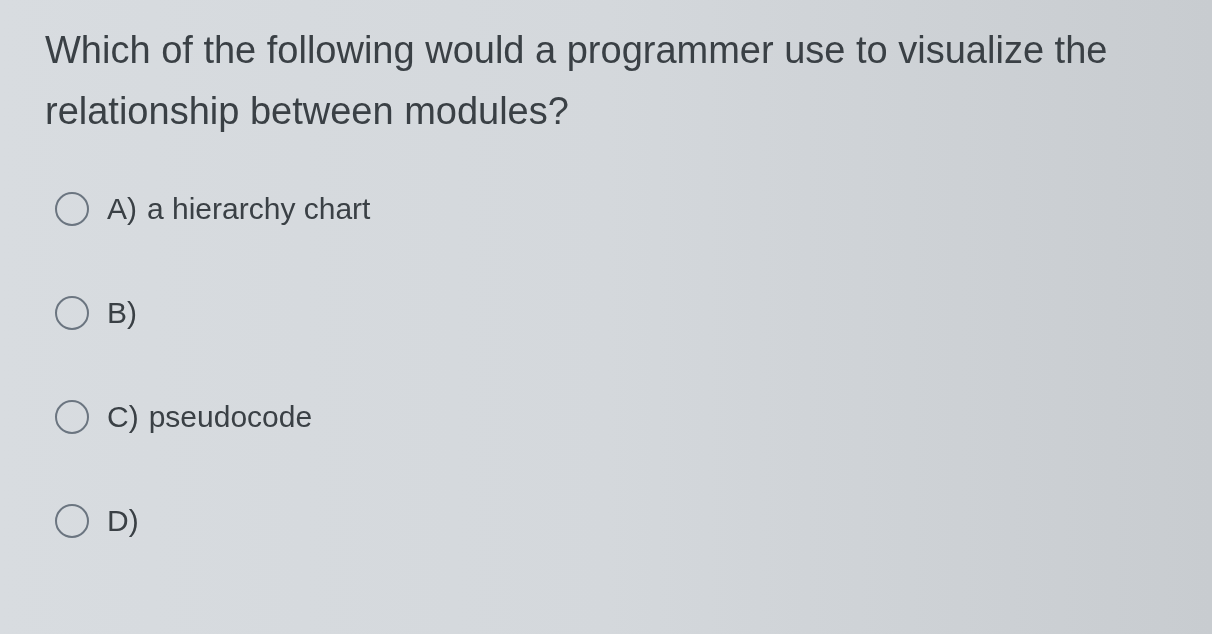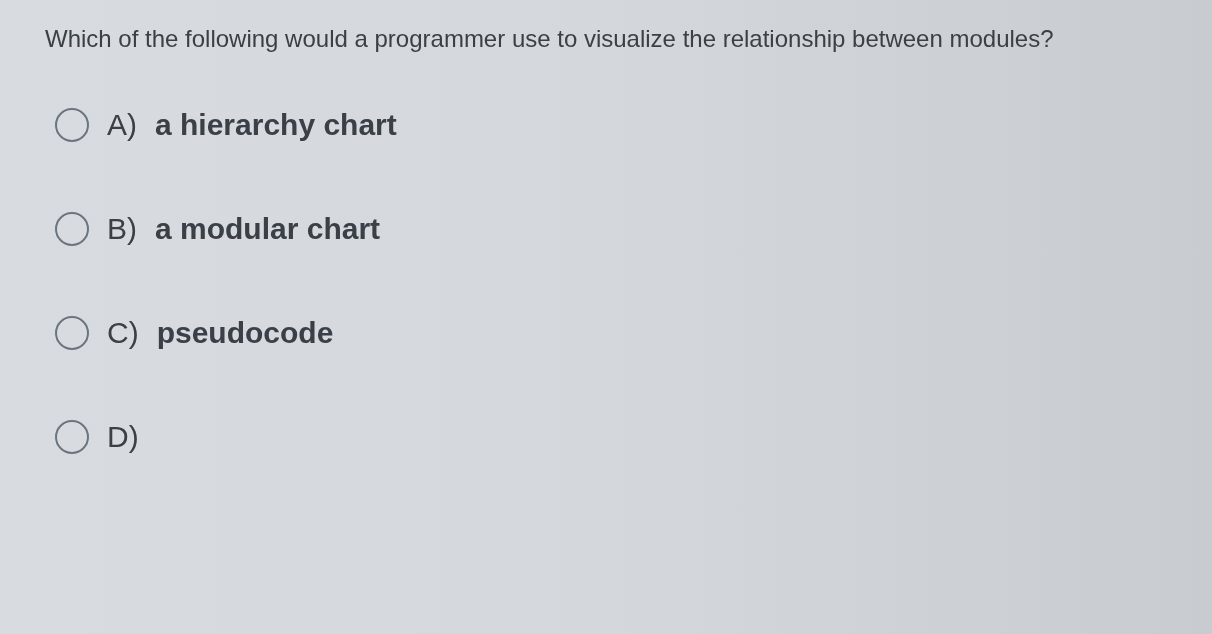--- a/index.html
+++ b/index.html
@@ -10,21 +10,21 @@
     body {
       width: 1212px;
       height: 634px;
       background: linear-gradient(to right, #d8dce0 0%, #d4d8dc 50%, #c8ccd0 100%);
       font-family: -apple-system, BlinkMacSystemFont, 'Segoe UI', Arial, sans-serif;
       color: #3a4045;
       padding: 20px 45px;
       overflow: hidden;
     }
     .question-text {
-      font-size: 24px;
+      font-size: 38px;
       line-height: 1.6;
       color: #3a4045;
       margin-bottom: 50px;
       font-weight: 400;
     }
     .options-container {
       padding-left: 10px;
     }
     .option {
       display: flex;
@@ -46,40 +46,38 @@
     }
     .option-letter {
       font-size: 30px;
       color: #3a4045;
       margin-right: 10px;
       font-weight: 400;
     }
     .option-text {
       font-size: 30px;
       color: #3a4045;
-      font-weight: 700;
-      margin-left: 8px;
+      font-weight: 400;
     }
   </style>
 </head>
 <body>
 
 <div class="question-text">Which of the following would a programmer use to visualize the relationship between modules?</div>
 
 <div class="options-container">
   <div class="option">
     <div class="radio-circle"></div>
     <span class="option-letter">A)</span>
     <span class="option-text">a hierarchy chart</span>
   </div>
 
   <div class="option">
     <div class="radio-circle"></div>
     <span class="option-letter">B)</span>
-    <span class="option-text">a modular chart</span>
   </div>
 
   <div class="option">
     <div class="radio-circle"></div>
     <span class="option-letter">C)</span>
     <span class="option-text">pseudocode</span>
   </div>
 
   <div class="option">
     <div class="radio-circle"></div>

